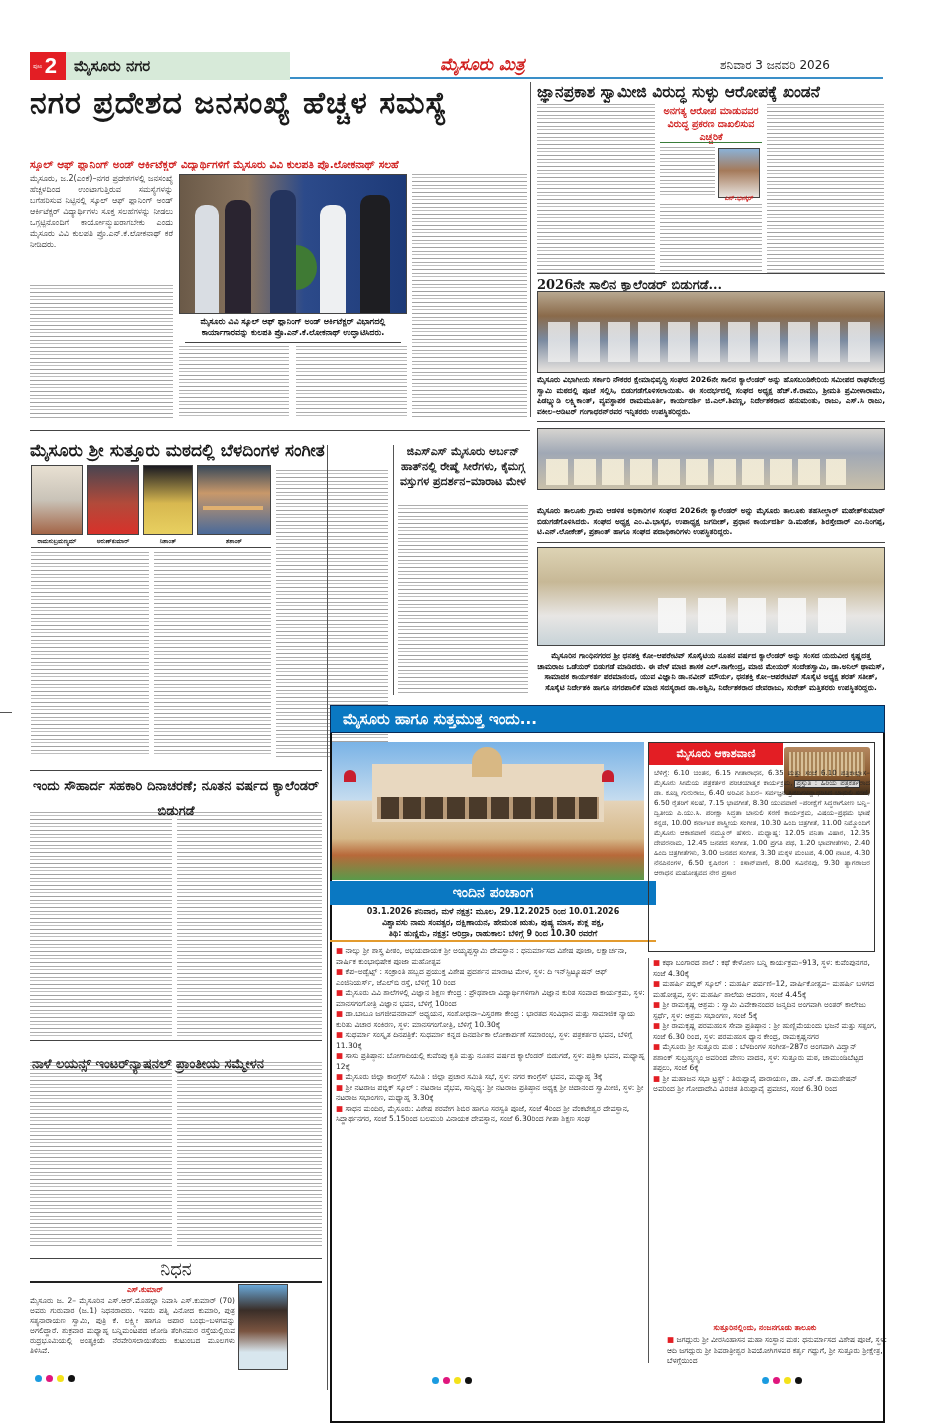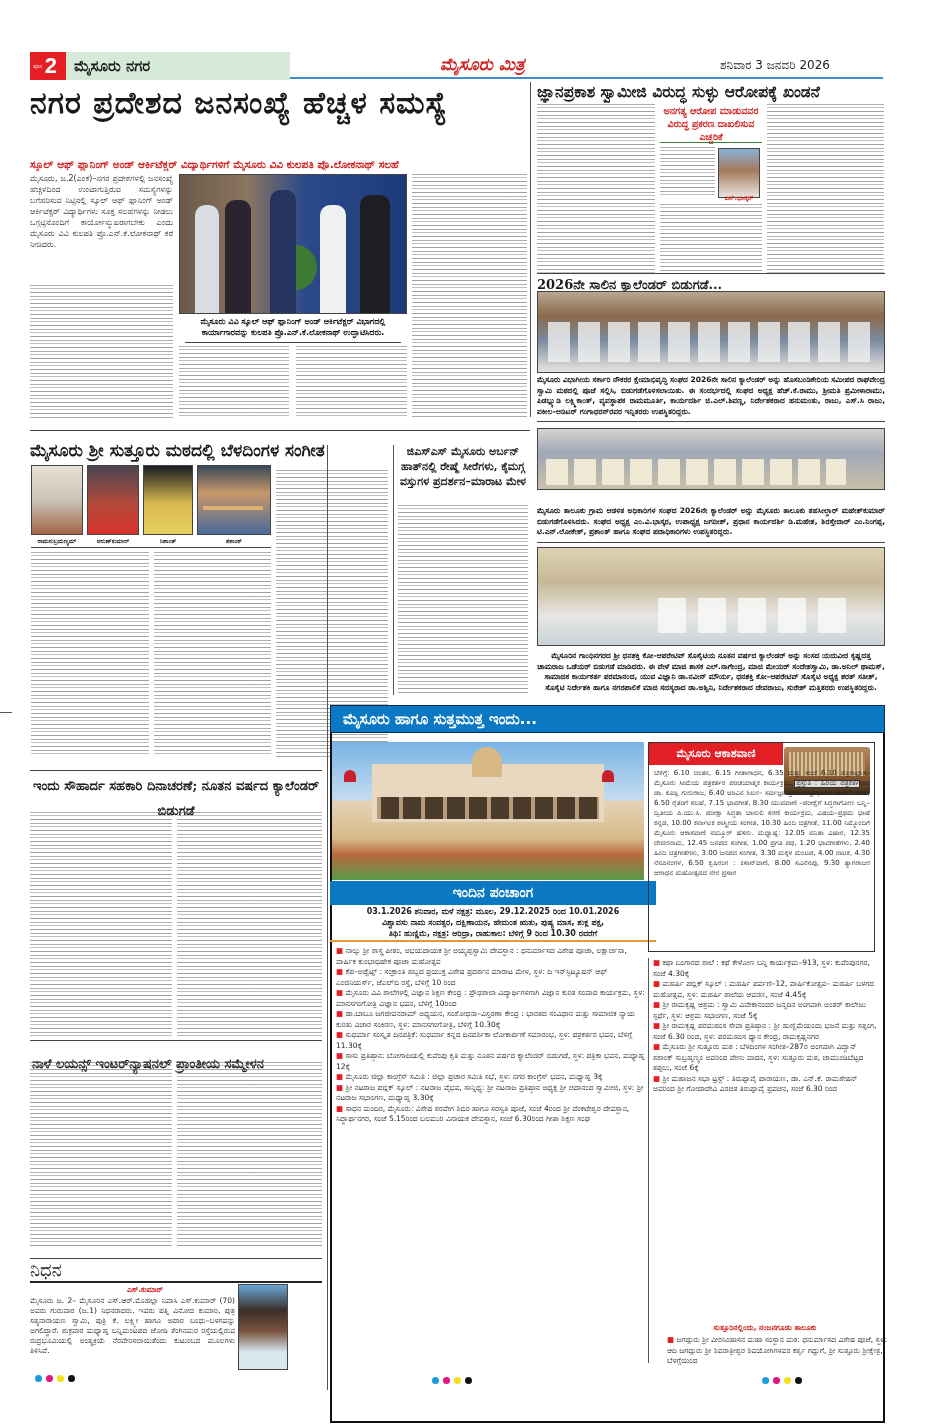--- a/index.html
+++ b/index.html
@@ -143,21 +143,21 @@
 <div class="abs" style="left:30px;top:773px;width:292px;font-size:13px;line-height:25px;font-weight:bold;text-align:center;font-family:'DejaVu Serif',serif;">ಇಂದು ಸೌಹಾರ್ದ ಸಹಕಾರಿ ದಿನಾಚರಣೆ; ನೂತನ ವರ್ಷದ ಕ್ಯಾಲೆಂಡರ್ ಬಿಡುಗಡೆ</div>
 <div class="abs lines" style="left:30px;top:812px;width:142px;height:224px;"></div>
 <div class="abs lines" style="left:177px;top:812px;width:145px;height:224px;"></div>
 
 <div class="abs hrule" style="left:30px;top:1040px;width:292px;"></div>
 <div class="abs sub-head" style="left:32px;top:1044px;font-size:13px;margin-top:12px;">ನಾಳೆ ಲಯನ್ಸ್ ಇಂಟರ್‌ನ್ಯಾಷನಲ್ ಪ್ರಾಂತೀಯ ಸಮ್ಮೇಳನ</div>
 <div class="abs lines" style="left:30px;top:1062px;width:142px;height:185px;"></div>
 <div class="abs lines" style="left:177px;top:1062px;width:145px;height:185px;"></div>
 
 <div class="abs hrule" style="left:30px;top:1258px;width:292px;"></div>
-<div class="abs" style="left:30px;top:1260px;width:292px;font-size:18px;text-align:left;font-family:Liberation Sans, sans-serif;">ನಿಧನ</div>
+<div class="abs" style="left:30px;top:1260px;width:292px;font-size:18px;text-align:center;font-family:Liberation Mono, monospace;">ನಿಧನ</div>
 <div class="abs hrule-thick" style="left:30px;top:1281px;width:292px;"></div>
 <div class="abs" style="left:60px;top:1285px;width:170px;font-size:7.5px;color:#d0201f;font-weight:bold;text-align:center;">ಎಸ್.ಕುಮಾರ್</div>
 <div class="abs col-text" style="left:30px;top:1296px;width:205px;height:80px;font-size:7.5px;line-height:10px;color:#222;">ಮೈಸೂರು ಜ. 2– ಮೈಸೂರಿನ ಎಸ್.ಆರ್.ಮೊಹಲ್ಲಾ ನಿವಾಸಿ ಎಸ್.ಕುಮಾರ್ (70) ಅವರು ಗುರುವಾರ (ಜ.1) ನಿಧನರಾದರು. ಇವರು ಪತ್ನಿ ವಿನೋದ ಕುಮಾರಿ, ಪುತ್ರ ಸತ್ಯನಾರಾಯಣ ಸ್ವಾಮಿ, ಪುತ್ರಿ ಕೆ. ಲಕ್ಷ್ಮೀ ಹಾಗೂ ಅಪಾರ ಬಂಧು–ಬಳಗವನ್ನು ಅಗಲಿದ್ದಾರೆ. ಶುಕ್ರವಾರ ಮಧ್ಯಾಹ್ನ ಬನ್ನಿಮಂಟಪದ ಜೋಡಿ ತೆಂಗಿನಮರ ರಸ್ತೆಯಲ್ಲಿರುವ ರುದ್ರಭೂಮಿಯಲ್ಲಿ ಅಂತ್ಯಕ್ರಿಯೆ ನೆರವೇರಿಸಲಾಯಿತೆಂದು ಕುಟುಂಬದ ಮೂಲಗಳು ತಿಳಿಸಿವೆ.</div>
 <div class="abs photo" style="left:238px;top:1284px;width:50px;height:86px;background:linear-gradient(180deg,#6aa8d8 0%,#3a2e28 30%,#7a5440 55%,#d8e6ee 80%);"></div>
 <div class="abs cmyk" style="left:35px;top:1375px;">
   <span style="background:#1a9be0;"></span>
   <span style="background:#e0167d;"></span>
   <span style="background:#f4e21a;"></span>
   <span style="background:#111;"></span>
 </div>

